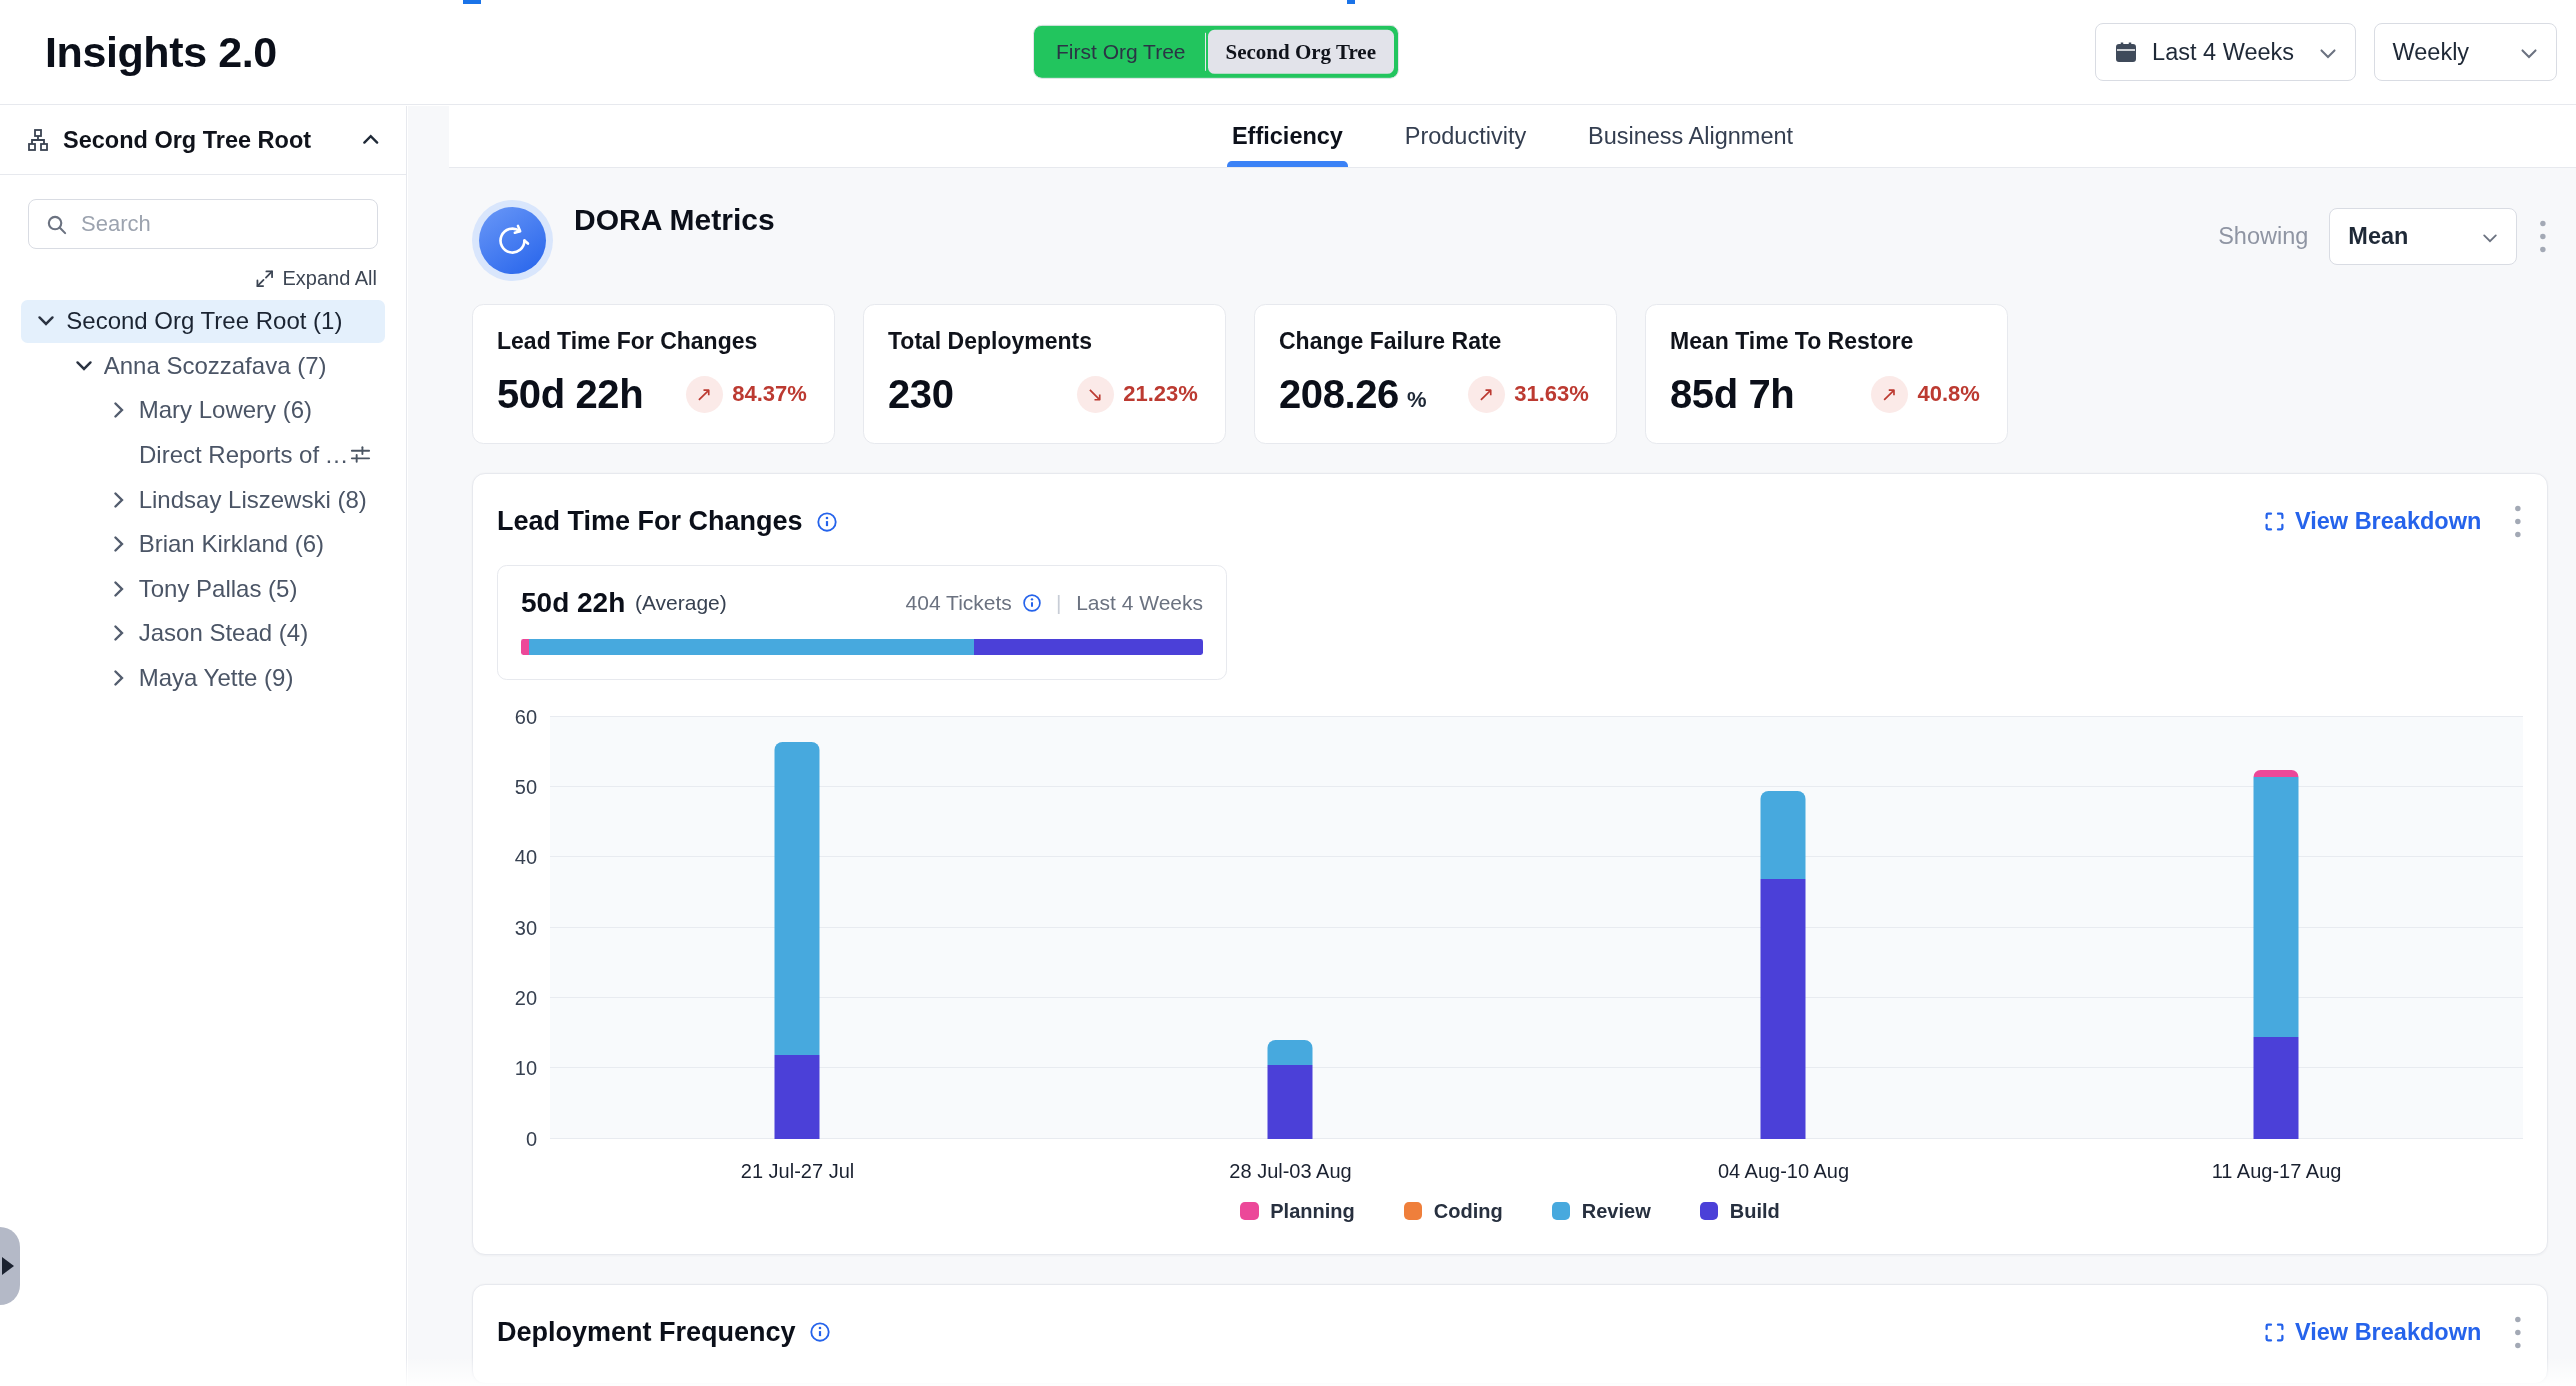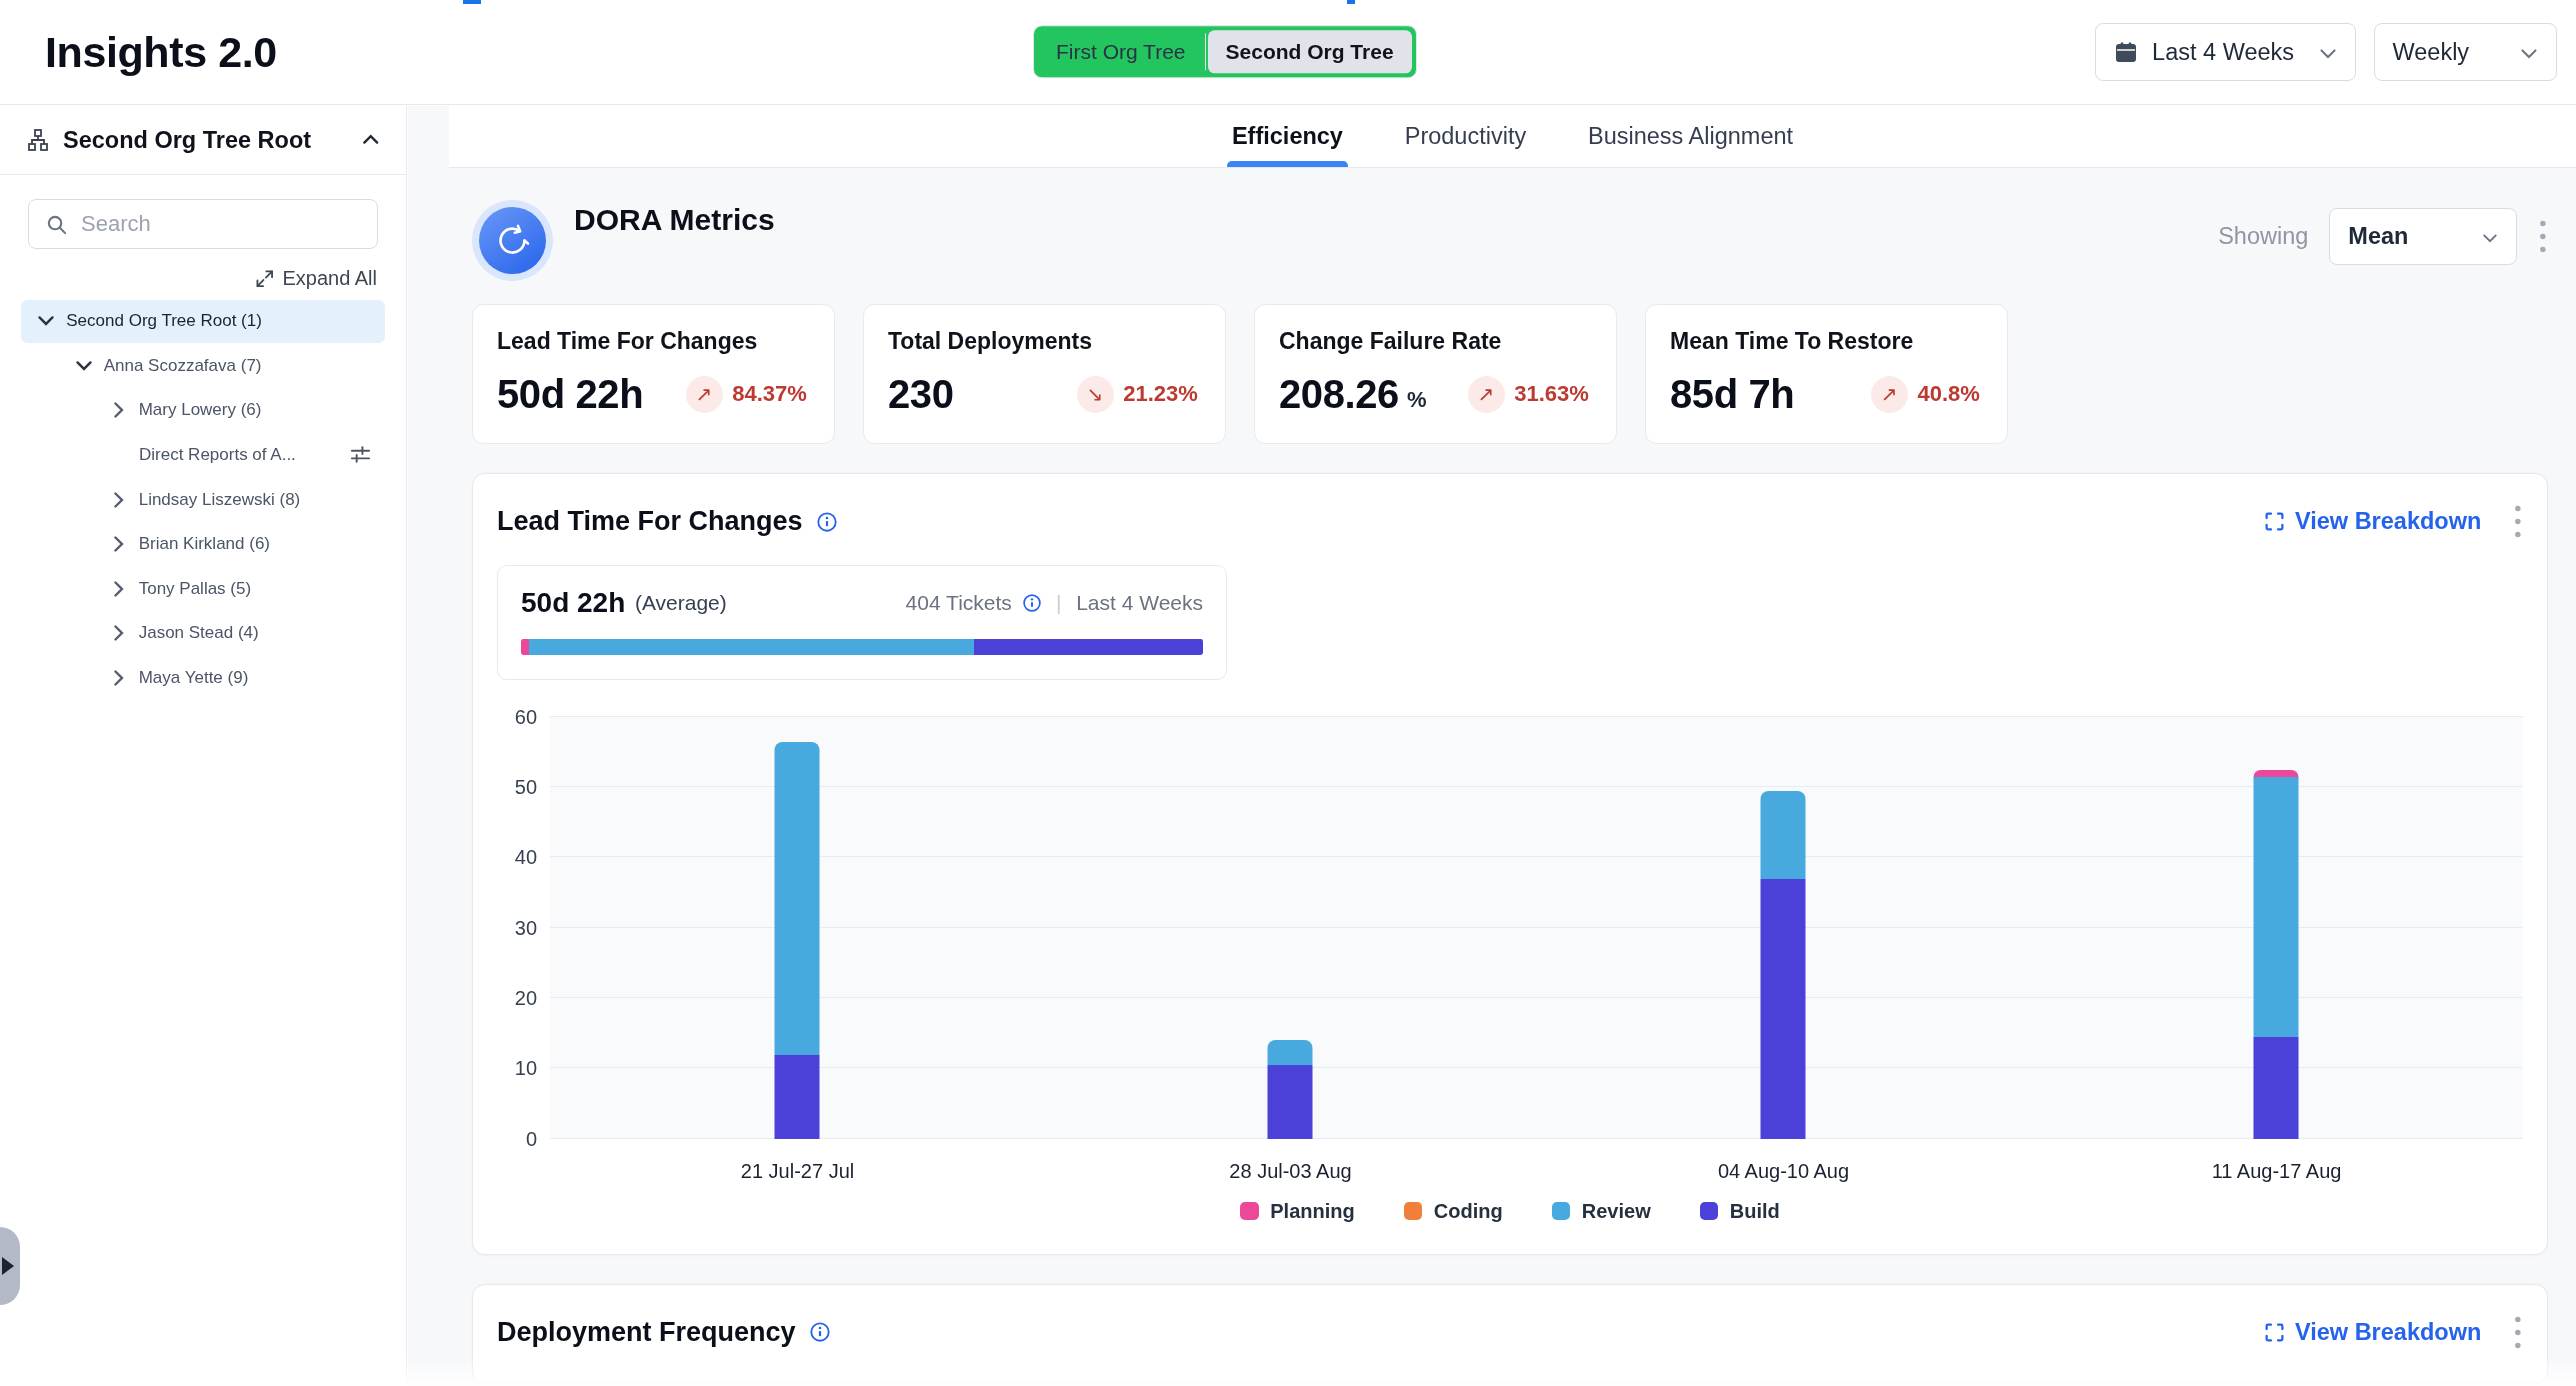--- a/index.html
+++ b/index.html
@@ -9,21 +9,21 @@
   
   .app-header { position:absolute; top:0; left:0; right:0; height:105px; background:#fff;
     border-bottom:0.8px solid #e7e9ee; z-index:10; }
   .app-title { position:absolute; left:45px; top:50%; transform:translateY(-50%);
     font-size:43px; font-weight:800; letter-spacing:-0.4px; color:#0b0f19; }
   .org-toggle { position:absolute; left:1033px; top:50%; transform:translateY(-50%);
     display:flex; align-items:stretch; border:0.8px solid #e3e5ea; border-radius:9px;
     background:#22c55e; padding:4px; }
   .org-toggle .opt { font-size:21px; color:#2b3445; padding:9.7px 18px; border-radius:6.5px;
     display:flex; align-items:center; white-space:nowrap; cursor:pointer; }
-  .org-toggle .opt.selected { background:#e2e3ea; font-weight:700; color:#10131b; }
+  .org-toggle .opt.selected { background:#e2e3ea; font-weight:700; color:#10131b;font-family:Liberation Serif, serif; }
   .org-toggle .divider { width:0.8px; background:#e6e8ed; margin:3.2px 1.6px; }
   .header-controls { position:absolute; right:19.5px; top:50%; transform:translateY(-50%);
     display:flex; gap:18px; }
   .select { display:flex; align-items:center; gap:14.6px; background:#fff;
     border:0.8px solid #d9dce3; border-radius:8px; height:58px; padding:0 18px;
     font-size:23.5px; color:#1f2937; font-weight:500; cursor:pointer; }
   .select .chev { margin-left:auto; }
   .sel-date { width:261px; } .sel-week { width:183px; }
   .top-artifact { position:absolute; top:0; height:4px; background:#1a73e8; z-index:60; }
 
@@ -36,21 +36,21 @@
   .sb-header .chev-up { margin-left:auto; cursor:pointer; }
   .sb-search { margin:24px 28px 0; height:50px; display:flex; align-items:center; gap:13px;
     padding:0 16px; border:0.8px solid #d9dce3; border-radius:8px; background:#fff; }
   .sb-search input { border:none; outline:none; font-size:22px; color:#374151; width:100%;
     font-family:inherit; background:transparent; }
   .sb-search input::placeholder { color:#9ca3af; }
   .expand-row { display:flex; justify-content:flex-end; align-items:center; gap:8px;
     margin:18px 29px 9.7px; font-size:20px; color:#3d4654; cursor:pointer; }
   .tree { margin-top:3.2px; }
   .tree-row { height:43px; display:flex; align-items:center; margin:1.6px 21px;
-    border-radius:6.5px; font-size:17px; color:#4b5566; cursor:pointer; }
+    border-radius:6.5px; font-size:24px; color:#4b5566; cursor:pointer; }
   .tree-row.selected { background:#e4f0fc; color:#1b2432; font-weight:500; }
   .tree-row .chev { width:21px; display:flex; justify-content:center; margin-right:9.7px; flex:none; }
   .tree-row .spacer { width:31px; flex:none; }
   .tree-row .lbl { white-space:nowrap; overflow:hidden; text-overflow:ellipsis; }
   .tree-row .trail { margin-left:auto; margin-right:13px; display:flex; }
 
   
   .edge-handle { position:absolute; left:0; top:1227px; width:19.5px; height:78px;
     background:#b4b9c7; border-radius:0 39px 39px 0; z-index:45; display:flex;
     align-items:center; cursor:pointer; }

